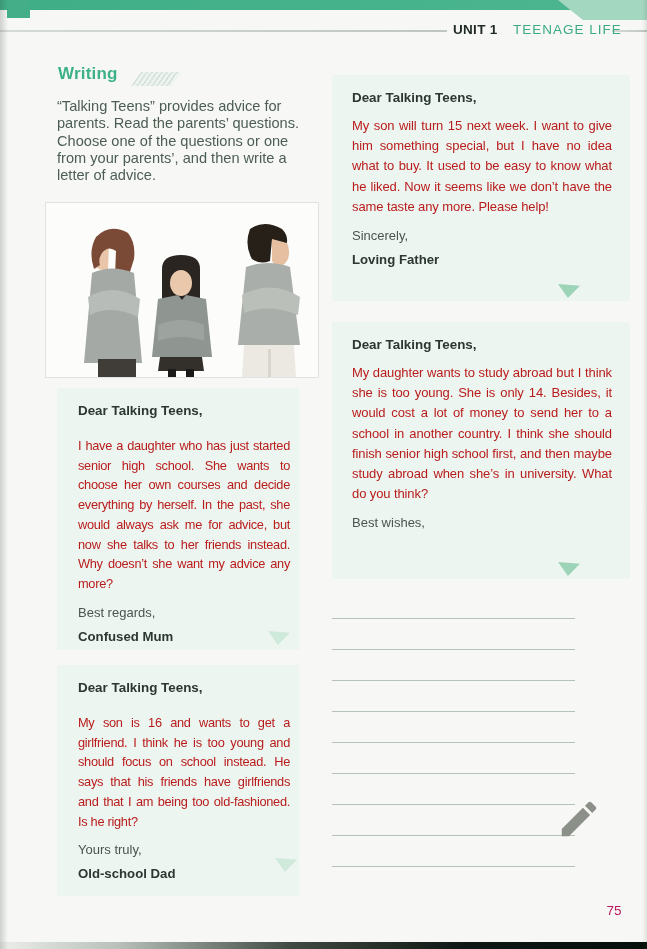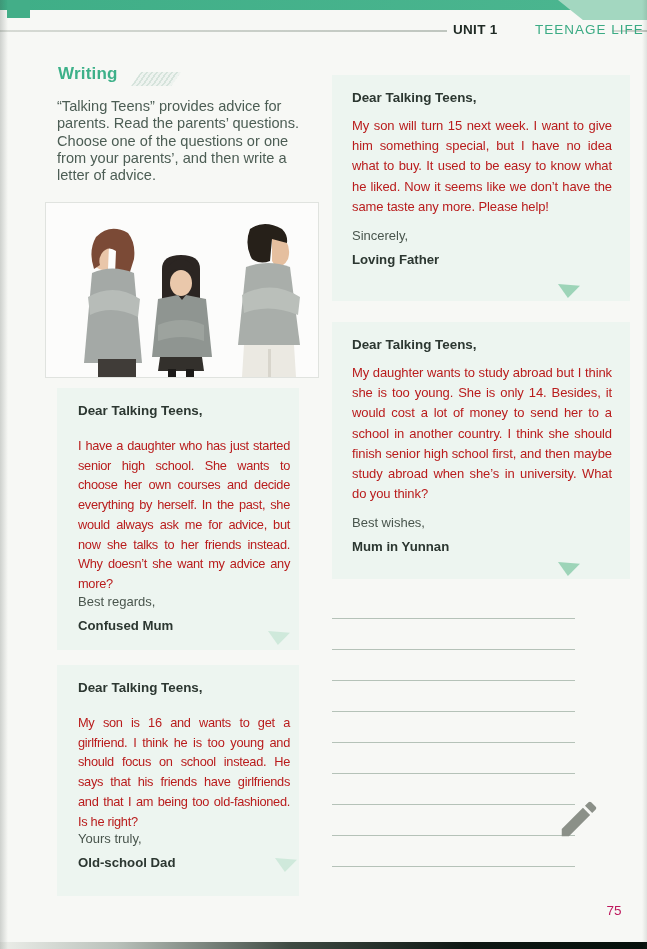--- a/index.html
+++ b/index.html
@@ -22,21 +22,21 @@
     background:linear-gradient(90deg,#3fae87,#4cb690); }
   .top-left-tab { position:absolute; left:7px; top:0; width:23px; height:18px; background:#43ae88; }
   .top-right-accent { position:absolute; left:558px; top:0; width:89px; height:20px;
     background:#a3d7c0; clip-path:polygon(0 0,100% 0,100% 100%,28% 100%); }
   .header-rule { position:absolute; top:30px; height:2px;
     background:linear-gradient(90deg,#d6dad4,#bfc6bf); }
   .header-rule.left { left:0; width:447px; }
   .header-rule.right { left:612px; width:35px; }
   .unit-label { position:absolute; left:453px; top:22px; font-size:13.5px; font-weight:bold;
     color:#1f2a24; letter-spacing:.3px; }
-  .unit-subject { position:absolute; left:535px; top:22px; font-size:13.5px;
+  .unit-subject { position:absolute; left:513px; top:22px; font-size:13.5px;
     color:#3bab84; letter-spacing:1px; }
 
   .section-title { position:absolute; left:58px; top:64px; font-size:17px; font-weight:bold;
     color:#3db189; letter-spacing:.2px; }
   .title-hatch { position:absolute; left:136px; top:72px; width:40px; height:14px;
     transform:skewX(-35deg);
     background:repeating-linear-gradient(90deg,#d5e3db 0 2px,#eef3ef 2px 5px); }
   .instructions { position:absolute; left:57px; top:98px; width:260px;
     font-size:14.6px; line-height:17.3px; color:#4c5d54; }
 
@@ -46,21 +46,21 @@
   .letter { position:absolute; background:#edf5f0; overflow:hidden; }
   .letter .salutation { font-size:13.4px; font-weight:bold; color:#2c3731; }
   .letter .letter-body { text-align:justify; color:#b91c1c; }
   .letter .closing { font-size:13px; color:#49554d; }
   .letter .signature { font-size:13.2px; font-weight:bold; color:#2c3731; }
 
   .box-confused { left:57px; top:388px; width:242px; height:262px; padding:15px 9px 0 21px; }
   .box-oldschool { left:57px; top:665px; width:242px; height:231px; padding:15px 9px 0 21px; }
   .box-confused .letter-body, .box-oldschool .letter-body {
     margin-top:18px; font-size:12.8px; line-height:19.7px; letter-spacing:-.3px; }
-  .box-confused .closing, .box-oldschool .closing { }
+  .box-confused .closing, .box-oldschool .closing { margin-top:11px; }
   .box-confused .signature, .box-oldschool .signature { margin-top:9px; }
 
   .box-loving { left:332px; top:75px; width:298px; height:226px; padding:15px 18px 0 20px; }
   .box-yunnan { left:332px; top:322px; width:298px; height:257px; padding:15px 18px 0 20px; }
   .box-loving .letter-body, .box-yunnan .letter-body {
     margin-top:11px; font-size:13px; line-height:20.2px; letter-spacing:-.1px; }
   .box-loving .closing, .box-yunnan .closing { margin-top:11px; }
   .box-loving .signature, .box-yunnan .signature { margin-top:9px; }
 
   .tri { position:absolute; width:22px; height:14px;
@@ -154,21 +154,20 @@
     <p class="letter-body">My son will turn 15 next week. I want to give him something special, but I have no idea what to buy. It used to be easy to know what he liked. Now it seems like we don’t have the same taste any more. Please help!</p>
     <div class="closing">Sincerely,</div>
     <div class="signature">Loving Father</div>
     <span class="tri tri-med"></span>
   </div>
 
   <div class="letter box-yunnan">
     <div class="salutation">Dear Talking Teens,</div>
     <p class="letter-body">My daughter wants to study abroad but I think she is too young. She is only 14. Besides, it would cost a lot of money to send her to a school in another country. I think she should finish senior high school first, and then maybe study abroad when she’s in university. What do you think?</p>
     <div class="closing">Best wishes,</div>
-    <div class="signature">Mum in Yunnan</div>
     <span class="tri tri-med"></span>
   </div>
 
   <div class="write-lines">
     <div class="rule"></div>
     <div class="rule"></div>
     <div class="rule"></div>
     <div class="rule"></div>
     <div class="rule"></div>
     <div class="rule"></div>

